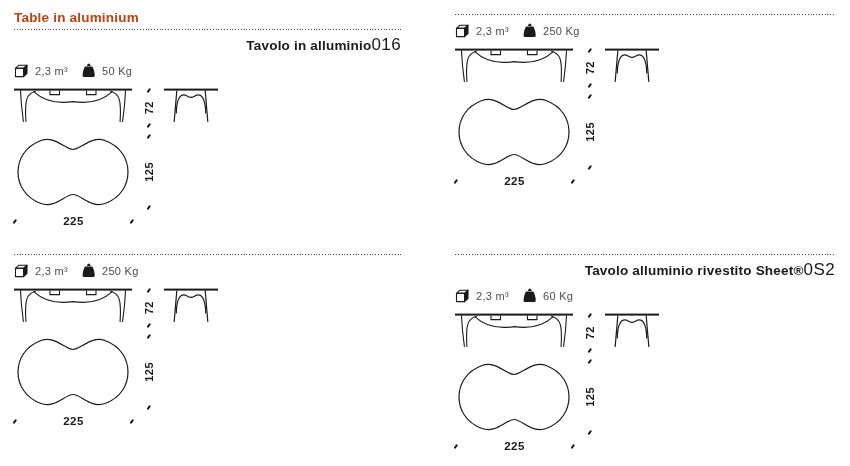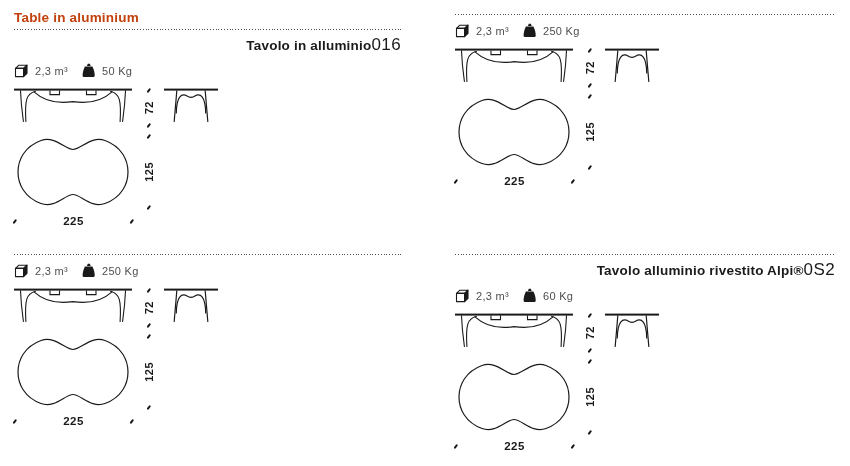--- a/index.html
+++ b/index.html
@@ -248,21 +248,21 @@
         <span class="tick"></span>
         <span class="vlabel">125</span>
         <span class="tick"></span>
       </div>
     </div>
   </section>
 
   <section class="cell col-right row-bottom">
     <div class="dot-rule"></div>
     <div class="title-row">
-      <h3 class="title-it">Tavolo alluminio rivestito Alpi®</h3>
+      <h3 class="title-it">Tavolo alluminio rivestito Sheet®</h3>
       <span class="code">0S2</span>
     </div>
     <div class="specs">
       <svg width="15" height="14" viewBox="0 0 15 14">
           <use href="#sym-cube"></use>
         </svg>
       <span class="spec-val">2,3 m³</span>
       <svg class="weight-icon-wrap" width="14" height="15" viewBox="0 0 14 15">
           <use href="#sym-weight"></use>
         </svg>

